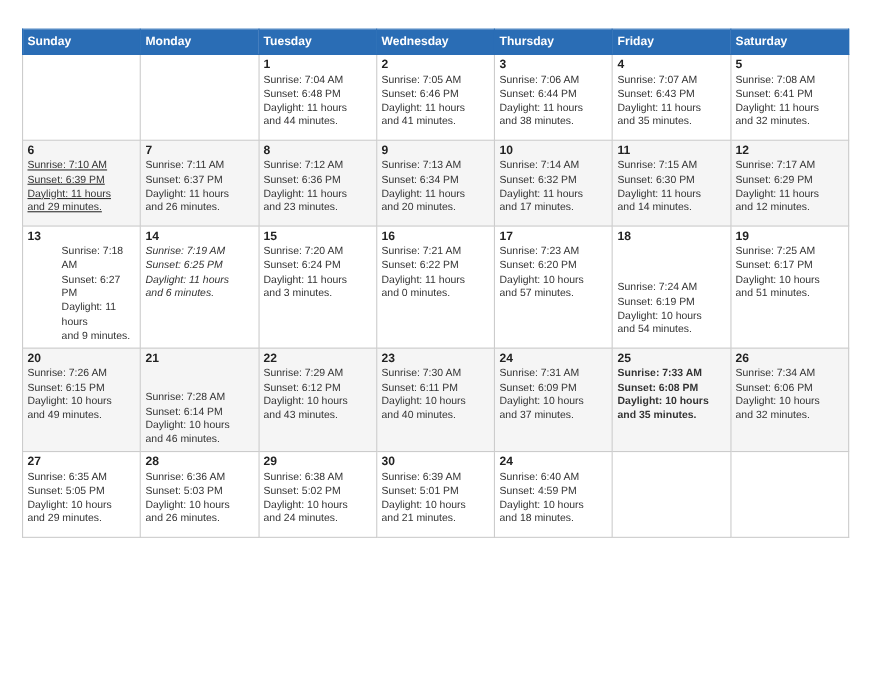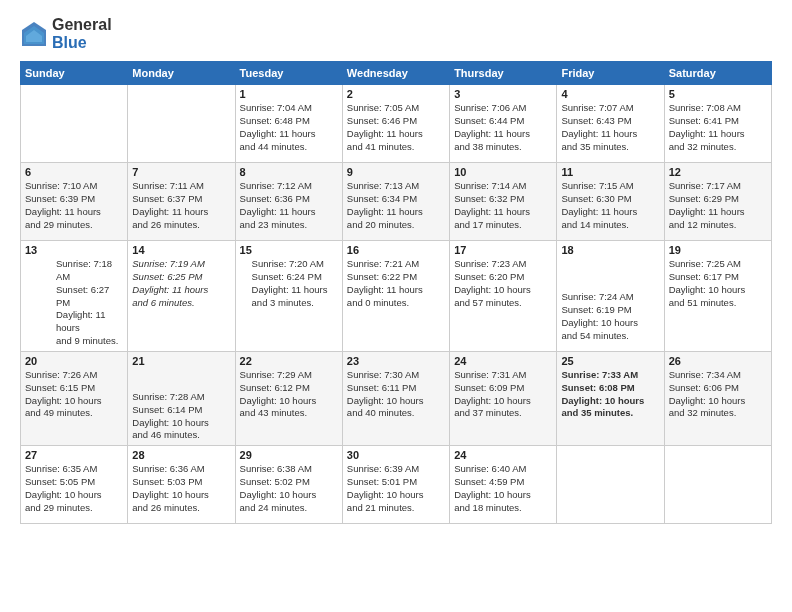--- a/index.html
+++ b/index.html
@@ -100,31 +100,20 @@
     }
     .calendar tbody tr:nth-child(even) td.empty {
       background: #f5f5f5 !important;
     }
   </style>
 </head>
 <body>
 
 <div class="page">
   <div class="header">
-    <div class="logo">
-      <svg class="logo-icon" viewBox="0 0 28 28">
-        <polygon points="14,2 26,10 26,26 2,26 2,10" fill="#2a6db5" opacity="0.85"></polygon>
-        <polygon points="14,6 24,13 24,24 4,24 4,13" fill="#4a9fd5" opacity="0.6"></polygon>
-        <polygon points="14,10 22,16 22,22 6,22 6,16" fill="#7abfee" opacity="0.5"></polygon>
-      </svg>
-      <div class="logo-text">
-        <span class="logo-general">General</span>
-        <span class="logo-blue">Blue</span>
-      </div>
-    </div>
   </div>
 
   <table class="calendar">
     <thead>
       <tr>
       <th>Sunday</th>
           <th>Monday</th>
           <th>Tuesday</th>
           <th>Wednesday</th>
           <th>Thursday</th>
@@ -168,21 +157,21 @@
             <span class="day-num">5</span>
             <div class="day-info" style="white-space: pre-line;">Sunrise: 7:08 AM
 Sunset: 6:41 PM
 Daylight: 11 hours
 and 32 minutes.</div>
           </td>
         </tr>
         <tr>
           <td>
             <span class="day-num">6</span>
-            <div class="day-info" style="white-space: pre-line;">Sunrise: 7:10 AM
+            <div class="day-info" style="white-space: pre-line; text-decoration: underline;">Sunrise: 7:10 AM
 Sunset: 6:39 PM
 Daylight: 11 hours
 and 29 minutes.</div>
           </td>
           <td>
             <span class="day-num">7</span>
             <div class="day-info" style="white-space: pre-line;">Sunrise: 7:11 AM
 Sunset: 6:37 PM
 Daylight: 11 hours
 and 26 minutes.</div>
@@ -233,21 +222,21 @@
           </td>
           <td>
             <span class="day-num">14</span>
             <div class="day-info" style="white-space: pre-line; font-style: italic;">Sunrise: 7:19 AM
 Sunset: 6:25 PM
 Daylight: 11 hours
 and 6 minutes.</div>
           </td>
           <td>
             <span class="day-num">15</span>
-            <div class="day-info" style="white-space: pre-line; margin-left: 12px;">Sunrise: 7:20 AM
+            <div class="day-info" style="white-space: pre-line;">Sunrise: 7:20 AM
 Sunset: 6:24 PM
 Daylight: 11 hours
 and 3 minutes.</div>
           </td>
           <td>
             <span class="day-num">16</span>
             <div class="day-info" style="white-space: pre-line;">Sunrise: 7:21 AM
 Sunset: 6:22 PM
 Daylight: 11 hours
 and 0 minutes.</div>

